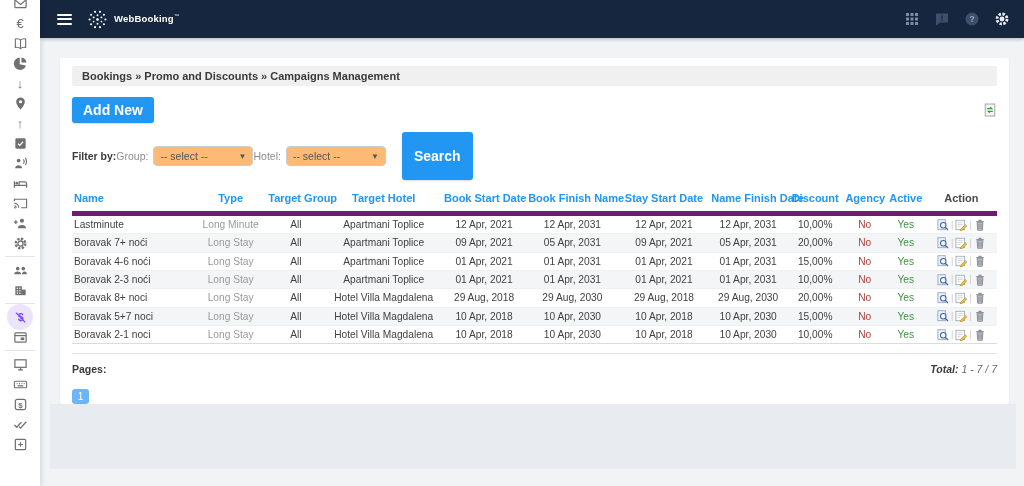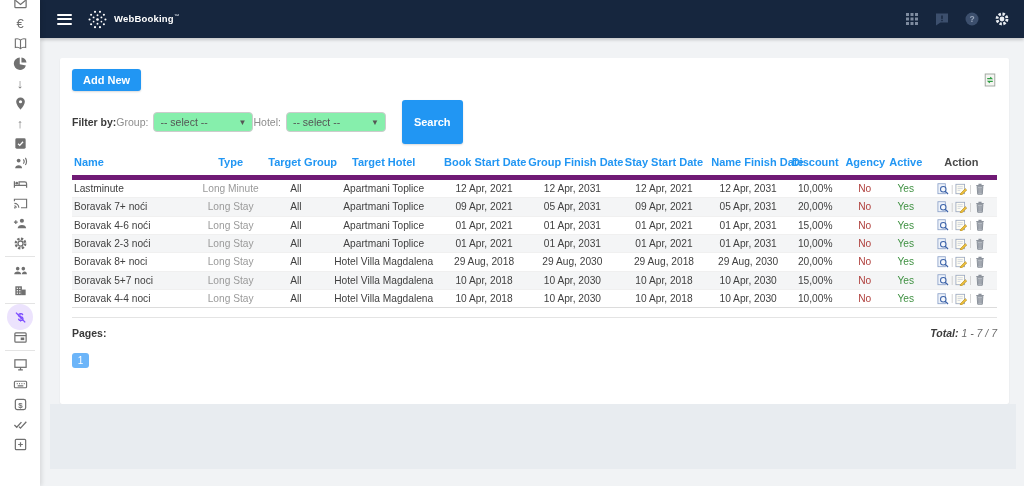--- a/index.html
+++ b/index.html
@@ -37,30 +37,30 @@
   
   .main { position:absolute; left:40px; top:38px; width:984px; height:448px; background:#f1f3f5; }
   .card { position:absolute; left:20px; top:20px; width:949px; height:346px; background:#ffffff;
           border-radius:2px; box-shadow:0 1px 2px rgba(0,0,0,.07); }
   .footer-block { position:absolute; left:10px; top:366px; width:966px; height:65px; background:#e8ecf0; }
 
   .breadcrumb-bar { margin:8px 12px 0 12px; background:#f0f0f0; padding:4px 10px; font-size:11px;
                     font-weight:bold; color:#3a3a3a; border-radius:2px; }
 
   .toolbar-row { display:flex; align-items:center; margin:11px 12px 0 12px; }
-  .btn-blue { background:#2196f3; color:#fff; border:none; border-radius:3px; font-size:11px;
+  .btn-blue { background:#2196f3; color:#fff; border:none; border-radius:3px; font-size:14px;
               font-weight:bold; padding:5px 11px; cursor:pointer;
               font-family:"Liberation Sans",sans-serif; box-shadow:0 1px 2px rgba(0,0,0,.15); }
   .export-slot { margin-left:auto; cursor:pointer; }
   .export-slot svg { width:14px; height:14px; display:block; }
 
   .filter-row { display:flex; align-items:center; margin:9px 12px 0 12px; font-size:10.5px; }
   .filter-by { font-weight:bold; color:#3a3a3a; }
   .f-label { color:#8d8d8d; margin-right:5px; }
-  .select-box { width:100px; height:20px; border:1px solid #ccc; border-radius:4px; background:#86efac;
+  .select-box { width:100px; height:20px; border:1px solid #ccc; border-radius:4px; background:#fdba74;
                 display:flex; align-items:center; padding:7px 6px; color:#555; cursor:pointer; }
   .select-box .chev { margin-left:auto; color:#555; font-size:8px; }
   .filter-row .btn-blue { margin-left:16px; padding:16px 12px; }
 
   table.grid { width:925px; margin:5px 12px 0 12px; border-collapse:collapse; table-layout:fixed; }
   .grid th { font-size:11px; font-weight:bold; color:#2196f3; padding:7px 2px 7px 2px;
              text-align:center; border-bottom:5px solid #701a75; cursor:pointer; white-space:nowrap; }
   .grid th.first { text-align:left; }
   .grid th.plain { color:#4a4a4a; cursor:default; }
   .grid td { font-size:10.2px; color:#414141; padding:2.5px 2px; text-align:center;
@@ -296,20 +296,21 @@
             <circle cx="8" cy="8" r="5" fill="none" stroke="#e9edf2" stroke-width="2.8" stroke-dasharray="2.4 1.5"></circle>
             <circle cx="8" cy="8" r="2.4" fill="#e9edf2"></circle>
           </svg>
         </span>
       </div>
   </header>
 
   <div class="main">
     <div class="card">
 
+      <div class="breadcrumb-bar">Bookings » Promo and Discounts » Campaigns Management</div>
 
       <div class="toolbar-row">
         <button class="btn-blue">Add New</button>
         <span class="export-slot">
           <svg viewBox="0 0 14 14">
             <rect x="2.2" y="1" width="9.6" height="12" fill="#f5f5f2" stroke="#9aa29a" stroke-width="0.9"></rect>
             <path d="M4.2 5.6h4.6l-1.6-1.5M9.8 8.4H5.2l1.6 1.5" stroke="#2f9e44" stroke-width="1.1" fill="none"></path>
           </svg>
         </span>
       </div>
@@ -344,21 +345,21 @@
             <col style="width: 4.3%;">
             <col style="width: 7.7%;">
           </colgroup>
         <thead>
             <tr>
               <th class="first">Name</th>
               <th>Type</th>
               <th>Target Group</th>
               <th>Target Hotel</th>
               <th>Book Start Date</th>
-              <th>Group Finish Date</th>
+              <th>Book Finish Name</th>
               <th>Stay Start Date</th>
               <th>Name Finish Date</th>
               <th>Discount</th>
               <th>Agency</th>
               <th>Active</th>
               <th class="plain">Action</th>
             </tr>
           </thead>
         <tbody>
             <tr>
@@ -517,21 +518,21 @@
                     <path d="M2.8 4h5.6M2.8 6h5.6M2.8 8h3" stroke="#c3cbda" stroke-width="0.8"></path>
                     <path d="M6.2 11.2 11.2 6.1l1.5 1.5-5 5-2.2.7z" fill="#f0c23c" stroke="#b58a1d" stroke-width="0.7"></path>
                   </svg></span><span class="act-sep">|</span><span class="act-icon"><svg viewBox="0 0 13 13">
                     <rect x="4.8" y="0.8" width="3.4" height="1.4" fill="#8b919b"></rect>
                     <rect x="2.4" y="2.2" width="8.2" height="1.3" fill="#8b919b"></rect>
                     <path d="M3.4 4h6.2l-.6 8.2H4z" fill="#c0c5cc" stroke="#6d7480" stroke-width="0.8"></path>
                     <path d="M5.1 5.4v5.4M6.5 5.4v5.4M7.9 5.4v5.4" stroke="#7d838d" stroke-width="0.7"></path>
                   </svg></span></td>
             </tr>
             <tr>
-              <td class="c-name">Boravak 4-4 noci</td>
+              <td class="c-name">Boravak 2-1 noci</td>
               <td class="c-type">Long Stay</td>
               <td class="c-target-group">All</td>
               <td class="c-target-hotel">Hotel Villa Magdalena</td>
               <td class="c-book-start">10 Apr, 2018</td>
               <td class="c-book-finish">10 Apr, 2030</td>
               <td class="c-stay-start">10 Apr, 2018</td>
               <td class="c-stay-finish">10 Apr, 2030</td>
               <td class="c-discount">10,00%</td>
               <td class="c-agency">No</td>
               <td class="c-active">Yes</td>

